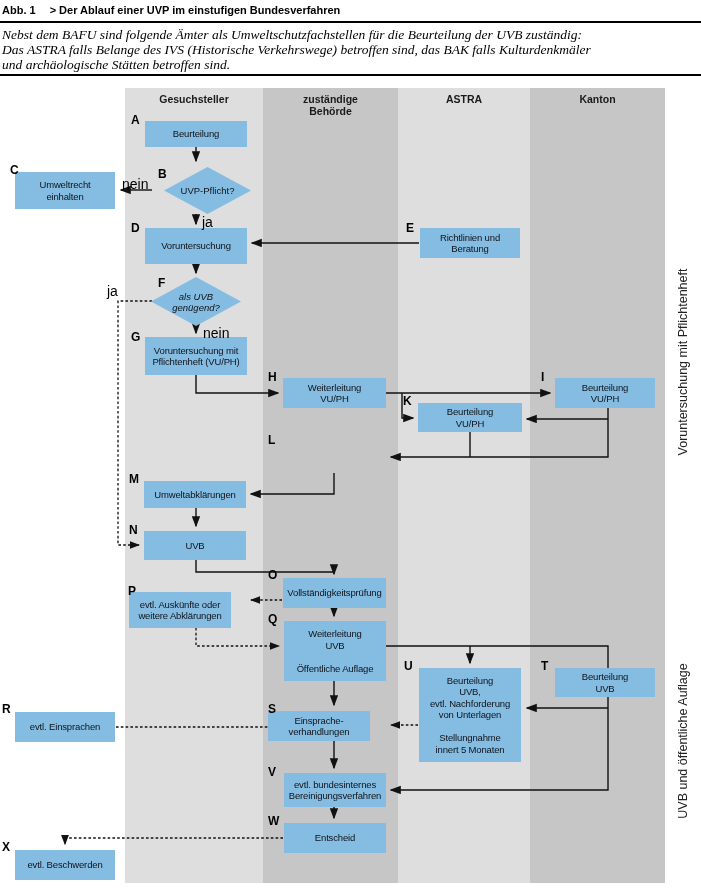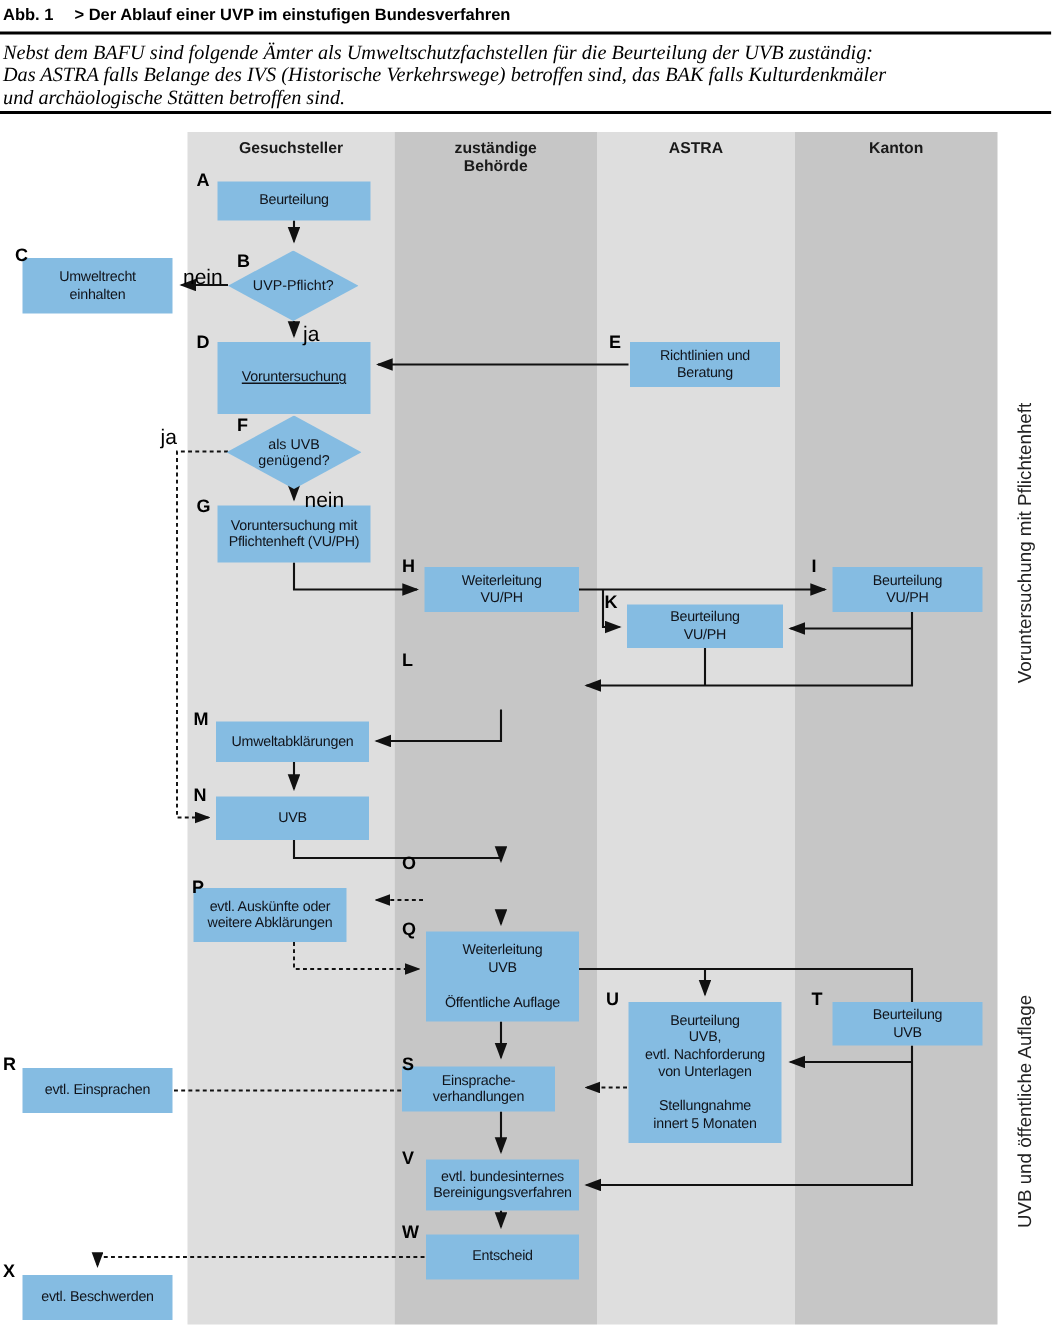--- a/index.html
+++ b/index.html
@@ -100,38 +100,39 @@
       <path d="M152 301 L118 301 L118 545 L139 545" marker-end="url(#ah)"></path>
       <path d="M282 600 L251 600" marker-end="url(#ah)"></path>
       <path d="M196 628 L196 646 L279 646" marker-end="url(#ah)"></path>
       <path d="M418 725 L391 725" marker-end="url(#ah)"></path>
       <path d="M116 727 L279 727" marker-end="url(#ah)"></path>
       <path d="M283 838 L65 838 L65 844" marker-end="url(#ah)"></path>
     </g>
   </svg>
 
   <div class="node" style="left:145px;top:121px;width:102px;height:26px;">Beurteilung</div>
-  <div class="diamond" style="left:152px;top:167px;width:87px;height:47px;">UVP-Pflicht?</div>
+  <div class="diamond" style="left:164px;top:167px;width:87px;height:47px;">UVP-Pflicht?</div>
   <div class="node" style="left:15px;top:172px;width:100px;height:37px;">Umweltrecht
 einhalten</div>
-  <div class="node" style="left:145px;top:228px;width:102px;height:48px;text-decoration:underline;">Voruntersuchung</div>
+  <div class="node" style="left:145px;top:228px;width:102px;height:36px;">Voruntersuchung</div>
   <div class="node" style="left:420px;top:228px;width:100px;height:30px;">Richtlinien und
 Beratung</div>
-  <div class="diamond" style="left:151px;top:277px;width:90px;height:49px;">als UVB
+  <div class="diamond" style="left:151px;top:277px;width:90px;height:49px;font-style:italic;">als UVB
 genügend?</div>
   <div class="node" style="left:145px;top:337px;width:102px;height:38px;">Voruntersuchung mit
 Pflichtenheft (VU/PH)</div>
   <div class="node" style="left:283px;top:378px;width:103px;height:30px;">Weiterleitung
 VU/PH</div>
   <div class="node" style="left:555px;top:378px;width:100px;height:30px;">Beurteilung
 VU/PH</div>
   <div class="node" style="left:418px;top:403px;width:104px;height:29px;">Beurteilung
 VU/PH</div>
   <div class="node" style="left:144px;top:481px;width:102px;height:27px;">Umweltabklärungen</div>
   <div class="node" style="left:144px;top:531px;width:102px;height:29px;">UVB</div>
+  <div class="node" style="left:283px;top:578px;width:103px;height:30px;">Vollständigkeitsprüfung</div>
   <div class="node" style="left:129px;top:592px;width:102px;height:36px;text-align:center;">evtl. Auskünfte oder
 weitere Abklärungen</div>
   <div class="node" style="left:284px;top:621px;width:102px;height:60px;">Weiterleitung
 UVB
 
 Öffentliche Auflage</div>
   <div class="node" style="left:15px;top:712px;width:100px;height:30px;">evtl. Einsprachen</div>
   <div class="node" style="left:268px;top:711px;width:102px;height:30px;">Einsprache-
 verhandlungen</div>
   <div class="node" style="left:555px;top:668px;width:100px;height:29px;">Beurteilung

